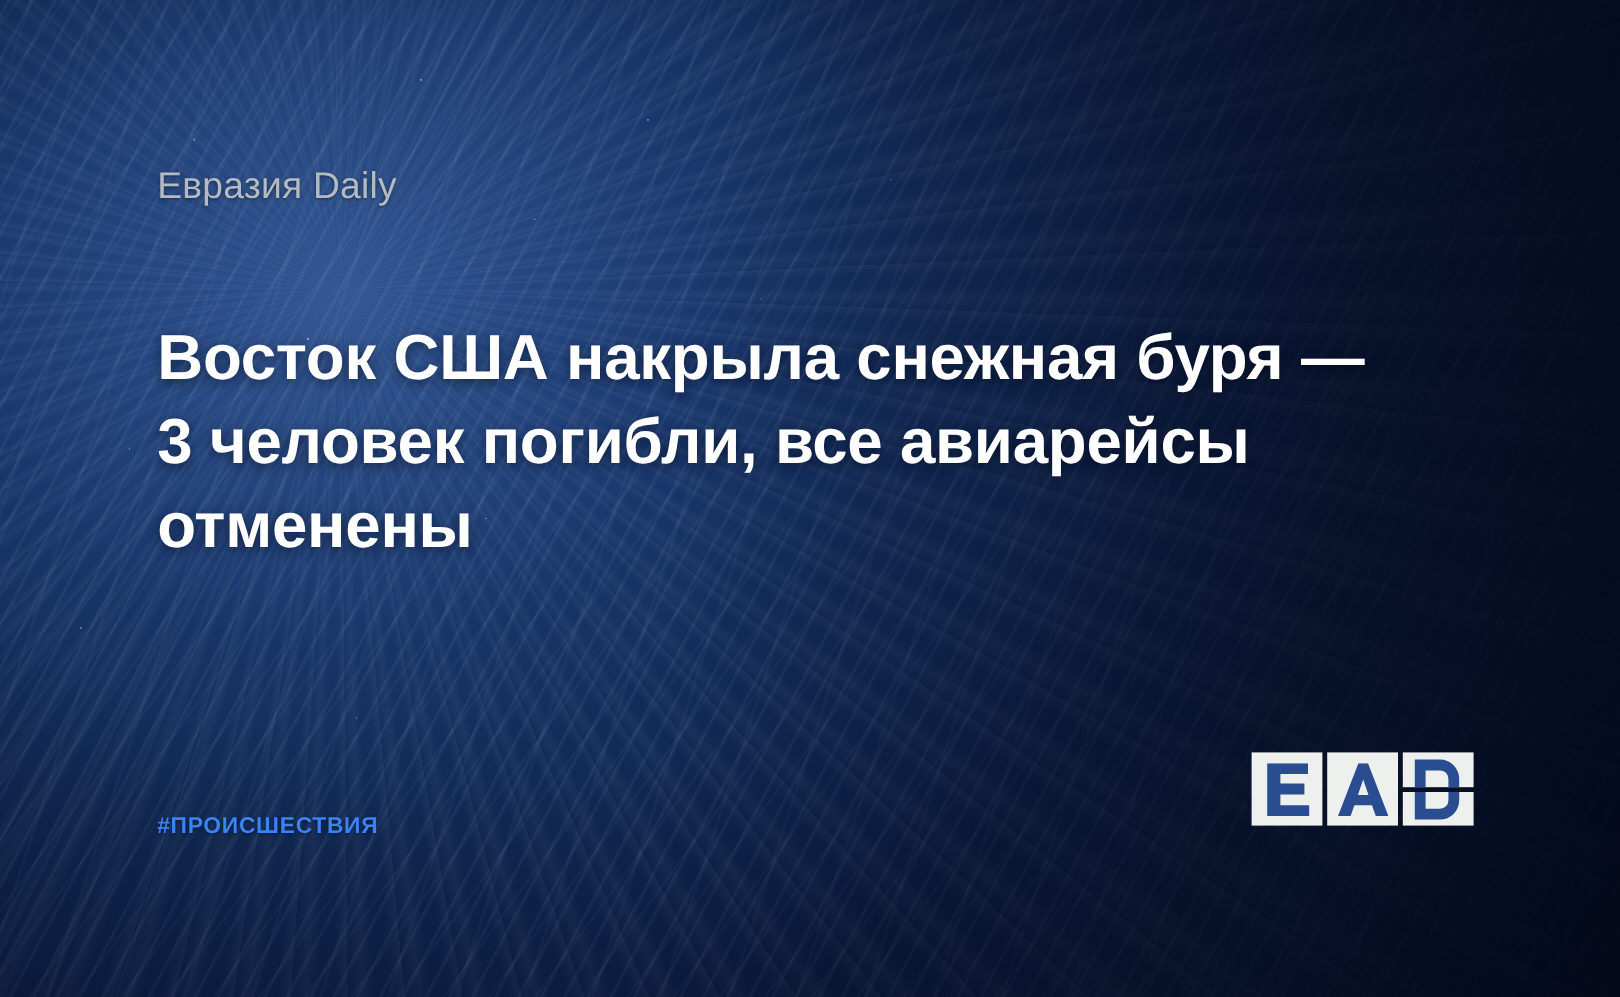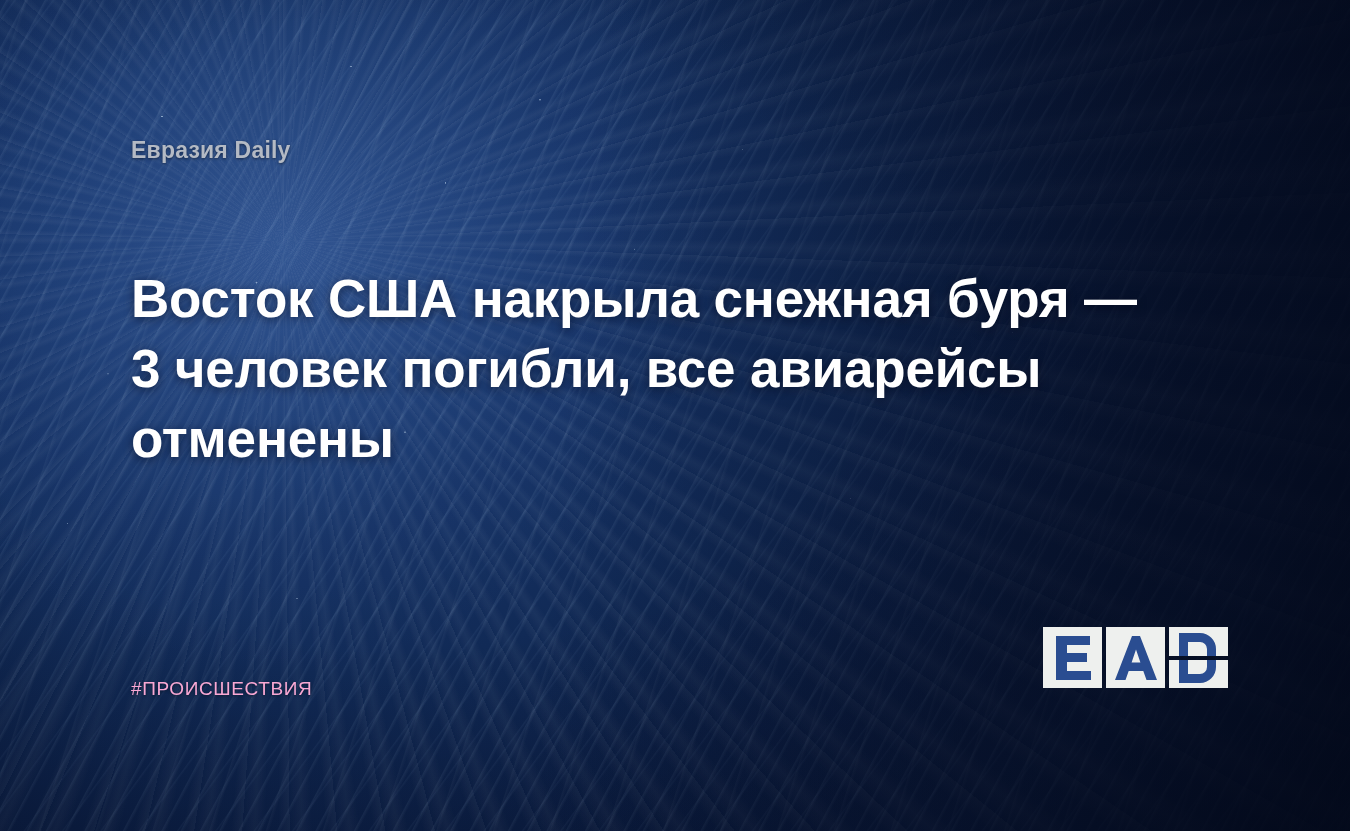--- a/index.html
+++ b/index.html
@@ -119,22 +119,22 @@
   
   .content {
     position: absolute;
     inset: 0;
   }
 
   .brand {
     position: absolute;
     left: 131px;
     top: 137px;
-    font-size: 23px;
-    font-weight: bold;
+    font-size: 31px;
+    font-weight: normal;
     letter-spacing: .2px;
     color: #b4bac4;
     white-space: nowrap;
     text-shadow: 0 1px 3px rgba(0,0,0,.45);
   }
 
   .headline {
     position: absolute;
     left: 131px;
     top: 264px;
@@ -146,23 +146,23 @@
     color: #ffffff;
     letter-spacing: -0.2px;
     text-shadow: 0 2px 10px rgba(2,8,26,.55);
   }
 
   .hashtag {
     position: absolute;
     left: 131px;
     top: 678px;
     font-size: 19px;
-    font-weight: normal;
+    font-weight: bold;
     letter-spacing: .6px;
-    color: #f9a8d4;
+    color: #3b82f6;
     white-space: nowrap;
     text-shadow: 0 1px 3px rgba(0,0,0,.45);
   }
 
   
   .logo {
     position: absolute;
     left: 1043px;
     top: 627px;
     display: flex;

